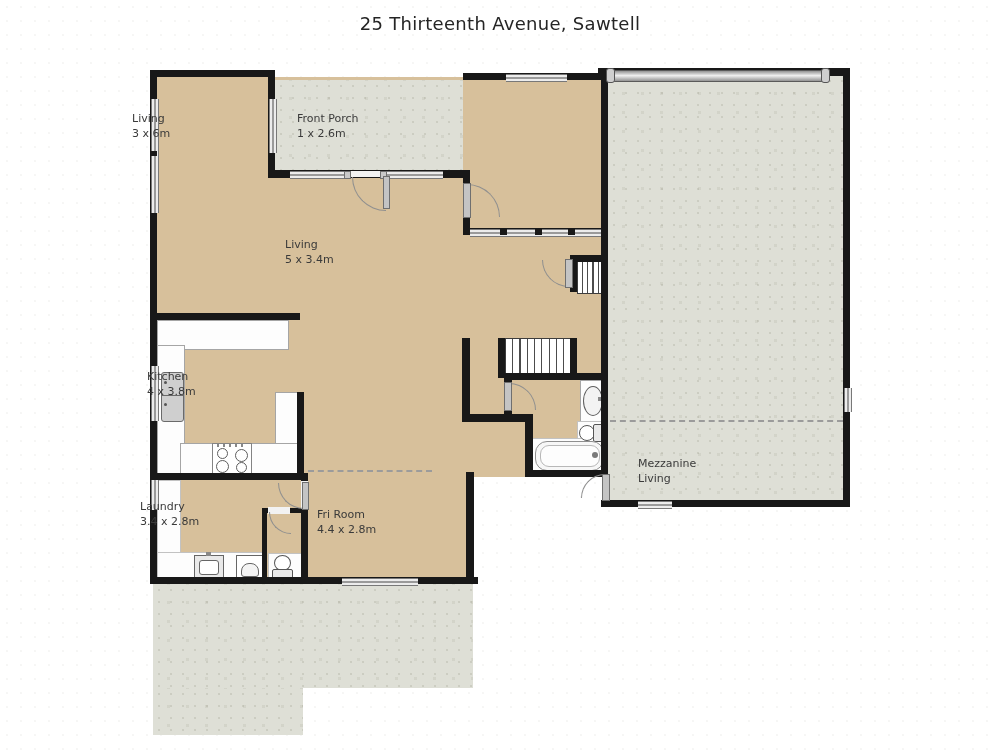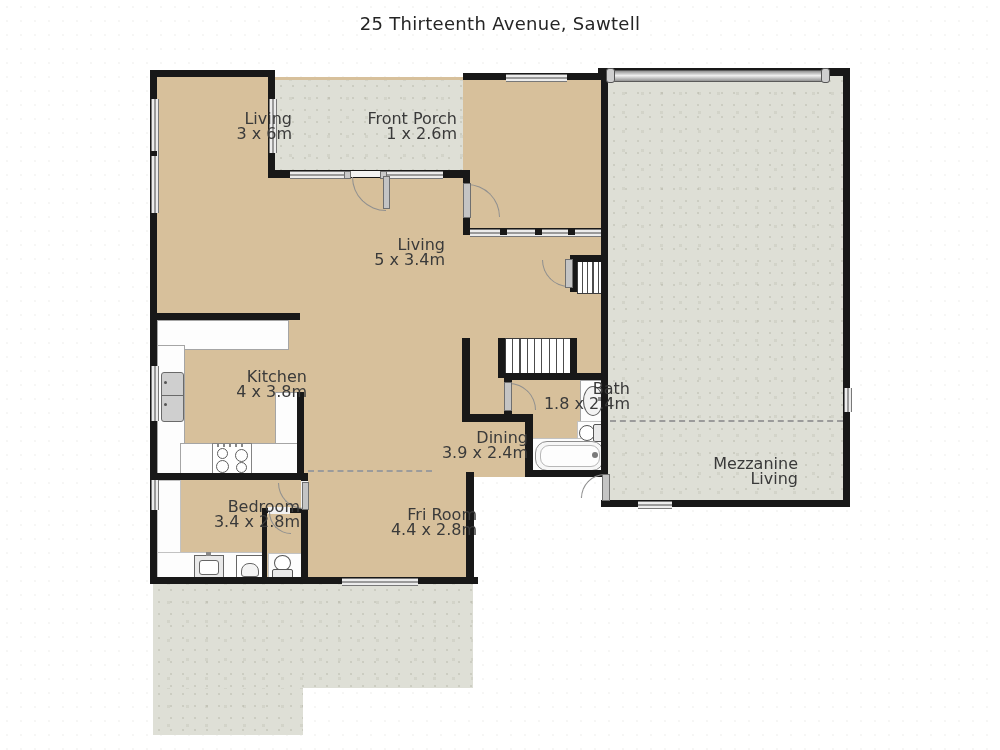--- a/index.html
+++ b/index.html
@@ -36,22 +36,22 @@
   .gap{position:absolute;background:#f2f2f2;z-index:5;}
   
   .stairs{position:absolute;background:#fff;border:1.2px solid #3d3d3d;z-index:3;
     background-image:repeating-linear-gradient(90deg,rgba(0,0,0,0) 0 6px,#4c4c4c 6px 7.3px);}
   
   .ctr{position:absolute;background:#fdfdfd;border:1.4px solid #a5a5a5;z-index:3;}
   .pad{position:absolute;background:#fdfdfd;border:1px solid #c2c2c2;z-index:3;}
   .fix{position:absolute;z-index:4;}
   .dash{position:absolute;border-top:2px dashed #9b9b9b;z-index:2;}
   
-  .lbl{position:absolute;width:160px;margin-left:-80px;text-align:right;z-index:7;
-    font-size:16px;line-height:15px;color:#3a3a3a;}
+  .lbl{position:absolute;width:160px;margin-left:-80px;text-align:left;z-index:7;
+    font-size:11px;line-height:15px;color:#3a3a3a;}
   #title{position:absolute;top:13px;left:0;width:1000px;text-align:center;z-index:8;
     font-size:18px;color:#252525;letter-spacing:0.3px;}
   .burner{position:absolute;width:9px;height:9px;border:1.3px solid #5e5e5e;border-radius:50%;background:#fff;}
 </style>
 </head>
 <body>
 
 <div id="canvas">
 
   <div id="title">25 Thirteenth Avenue, Sawtell</div>
@@ -197,30 +197,22 @@
     <div>1 x 2.6m</div>
   </div>
   <div class="lbl" style="left:365px;top:237px;">
     <div>Living</div>
     <div>5 x 3.4m</div>
   </div>
   <div class="lbl" style="left:227px;top:369px;">
     <div>Kitchen</div>
     <div>4 x 3.8m</div>
   </div>
-  <div class="lbl" style="left:550px;top:381px;">
-    <div>Bath</div>
-    <div>1.8 x 2.4m</div>
-  </div>
-  <div class="lbl" style="left:448px;top:430px;">
-    <div>Dining</div>
-    <div>3.9 x 2.4m</div>
-  </div>
   <div class="lbl" style="left:220px;top:499px;">
-    <div>Bedroom</div>
+    <div>Laundry</div>
     <div>3.4 x 2.8m</div>
   </div>
   <div class="lbl" style="left:397px;top:507px;">
     <div>Fri Room</div>
     <div>4.4 x 2.8m</div>
   </div>
   <div class="lbl" style="left:718px;top:456px;">
     <div>Mezzanine</div>
     <div>Living</div>
   </div>

